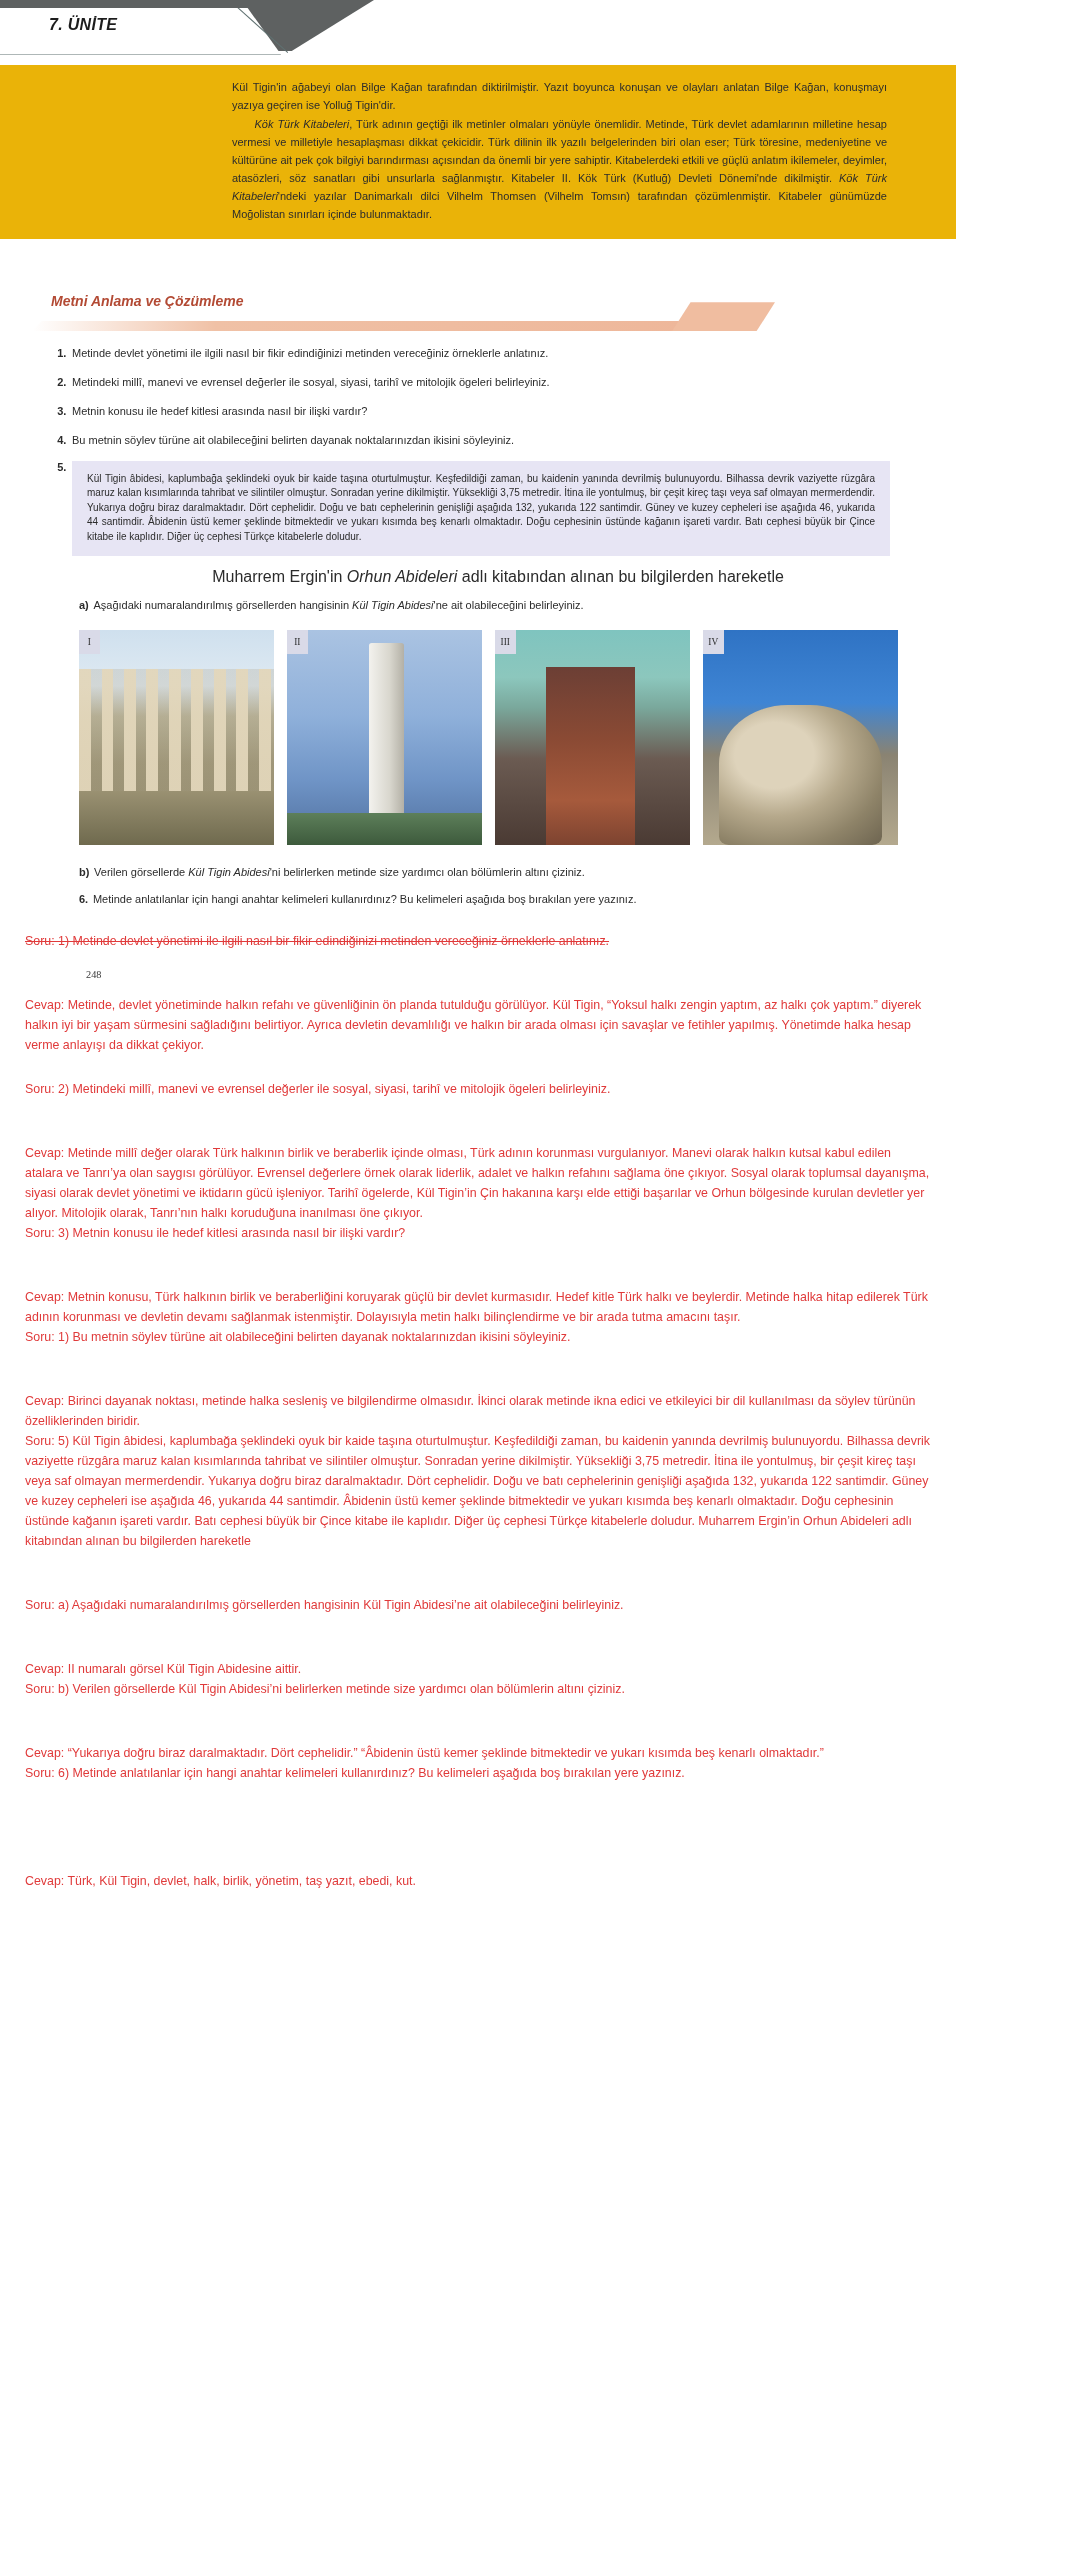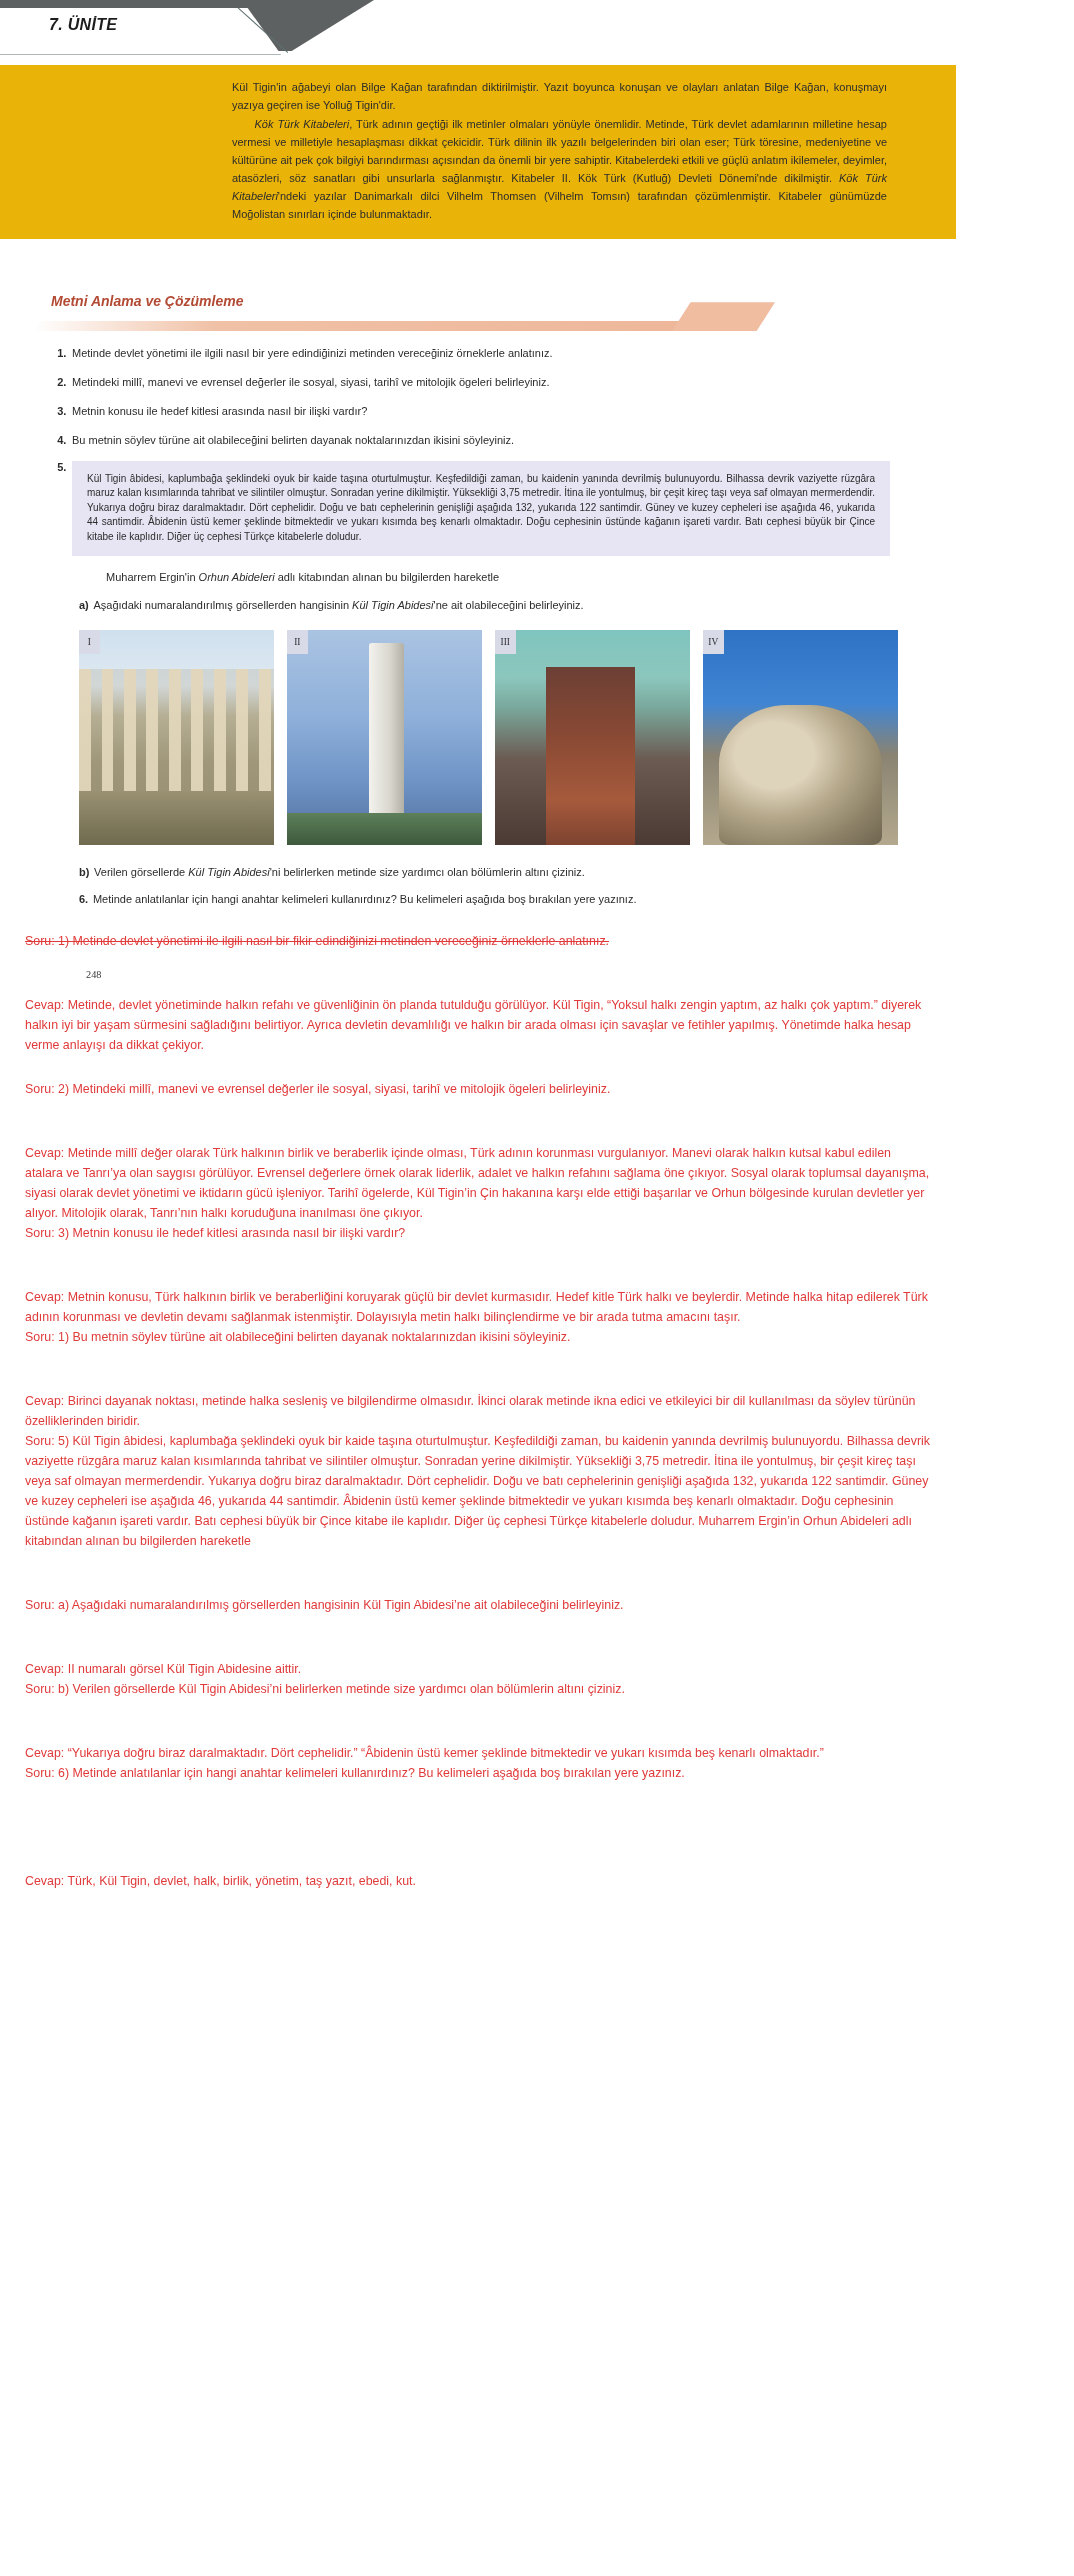--- a/index.html
+++ b/index.html
@@ -156,23 +156,24 @@
     padding: 10.3px 15px 11.2px 15px;
     font-size: 10px;
     line-height: 14.6px;
     text-align: justify;
     color: #2c2c2c;
   }
   .quotebox p { margin: 0; }
 
   .source-line {
     padding: 0 66px 0 106px;
-    font-size: 11px;
+    font-size: 16px;
     line-height: 16px;
     margin: 13px 0 12px 0;
+    text-align: center;
   }
 
   .sub { display: flex; align-items: flex-start; padding: 0 66px 0 79px; font-size: 11px; line-height: 16px; }
   .sub .letter { font-weight: bold; padding-right: 4.7px; flex: 0 0 auto; }
   .sub .subtext { flex: 1 1 auto; }
 
   
   .img-strip {
     display: flex;
     gap: 13px;
@@ -294,21 +295,21 @@
 
   <div class="section-wrap">
     <div class="section-title">Metni Anlama ve Çözümleme</div>
     <div class="section-rule"></div>
     <div class="section-tab"></div>
   </div>
 
   <div class="qlist">
     <div class="q">
       <span class="num">1.</span>
-      <span class="qtext">Metinde devlet yönetimi ile ilgili nasıl bir yere edindiğinizi metinden vereceğiniz örneklerle anlatınız.</span>
+      <span class="qtext">Metinde devlet yönetimi ile ilgili nasıl bir fikir edindiğinizi metinden vereceğiniz örneklerle anlatınız.</span>
     </div>
     <div class="q">
       <span class="num">2.</span>
       <span class="qtext">Metindeki millî, manevi ve evrensel değerler ile sosyal, siyasi, tarihî ve mitolojik ögeleri belirleyiniz.</span>
     </div>
     <div class="q">
       <span class="num">3.</span>
       <span class="qtext">Metnin konusu ile hedef kitlesi arasında nasıl bir ilişki vardır?</span>
     </div>
     <div class="q">

